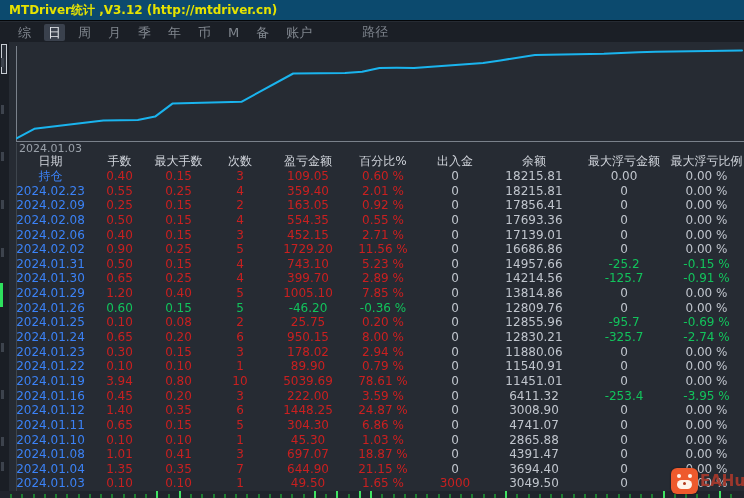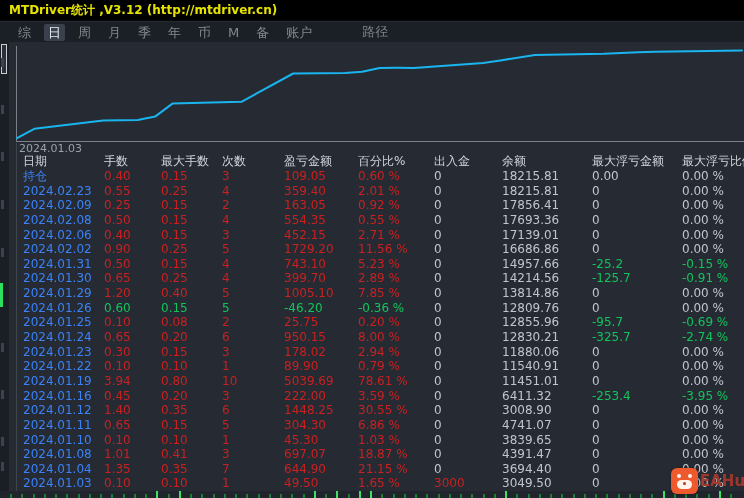--- a/index.html
+++ b/index.html
@@ -4,21 +4,21 @@
 <style>
   html,body{margin:0;padding:0;}
   body{
     width:744px;height:498px;overflow:hidden;position:relative;
     background:#262b33;font-family:"DejaVu Sans","Liberation Sans",sans-serif;
     -webkit-font-smoothing:none;
   }
   
   .titlebar{
     position:absolute;left:0;top:0;width:744px;height:21px;
-    background:#000000;border-bottom:1px solid #05070a;
+    background:#0c4a6e;border-bottom:1px solid #05070a;
     color:#e6e300;font-size:12px;font-weight:bold;line-height:21px;
     padding-left:9px;box-sizing:border-box;white-space:nowrap;
   }
   
   .menubar{
     position:absolute;left:0;top:22px;width:744px;height:20px;
     background:#1b1f26;display:flex;align-items:center;
     font-size:13px;color:#81878f;
   }
   .menubar .mitem{margin-left:9px;padding:0 4px;line-height:17px;cursor:default;}
@@ -30,22 +30,23 @@
   .leftstrip .thumb{position:absolute;left:1px;top:2px;width:6px;height:30px;border:1px solid #c8cdd4;background:#2a2f38;box-sizing:border-box;}
   .leftstrip .tick{position:absolute;left:1px;width:3px;height:9px;background:#3d434d;}
   .leftstrip .gmark{position:absolute;left:0px;width:3px;background:#2ee05e;}
   
   .chartwrap{position:absolute;left:16px;top:44px;width:728px;height:99px;}
   .xlabel{position:absolute;left:19px;top:142px;font-size:11px;color:#9aa1aa;}
   
   .trow{
     display:grid;
     grid-template-columns:81px 57px 61px 62px 74px 76px 68px 90px 90px 1fr;
-    padding-left:23px;height:14.65px;line-height:14.6px;font-size:12px;
+    padding-left:10px;height:14.65px;line-height:14.6px;font-size:12px;
     white-space:nowrap;
+    text-align:center;
   }
   .thead{position:absolute;left:0;top:154px;width:744px;height:15px;color:#d0d4db;}
   .thead .trow{height:15px;line-height:15px;}
   .tbody{position:absolute;left:0;top:169px;width:744px;}
   .trow.total{background:#07090c;}
   .c-date{color:#3b82f6;}
   .c-gray{color:#c0c5cd;}
   .c-red{color:#c92020;}
   .c-green{color:#12c35c;}
   .vline{position:absolute;left:16px;top:143px;width:1px;height:348px;background:rgba(120,128,140,.30);}
@@ -313,21 +314,21 @@
       <span class="c-gray">6411.32</span>
       <span class="c-green">-253.4</span>
       <span class="c-green">-3.95 %</span>
     </div>
     <div class="trow">
       <span class="c-date">2024.01.12</span>
       <span class="c-red">1.40</span>
       <span class="c-red">0.35</span>
       <span class="c-red">6</span>
       <span class="c-red">1448.25</span>
-      <span class="c-red">30.55 %</span>
+      <span class="c-red">24.87 %</span>
       <span class="c-gray">0</span>
       <span class="c-gray">3008.90</span>
       <span class="c-gray">0</span>
       <span class="c-gray">0.00 %</span>
     </div>
     <div class="trow">
       <span class="c-date">2024.01.11</span>
       <span class="c-red">0.65</span>
       <span class="c-red">0.15</span>
       <span class="c-red">5</span>
@@ -339,21 +340,21 @@
       <span class="c-gray">0.00 %</span>
     </div>
     <div class="trow">
       <span class="c-date">2024.01.10</span>
       <span class="c-red">0.10</span>
       <span class="c-red">0.10</span>
       <span class="c-red">1</span>
       <span class="c-red">45.30</span>
       <span class="c-red">1.03 %</span>
       <span class="c-gray">0</span>
-      <span class="c-gray">3839.65</span>
+      <span class="c-gray">2865.88</span>
       <span class="c-gray">0</span>
       <span class="c-gray">0.00 %</span>
     </div>
     <div class="trow">
       <span class="c-date">2024.01.08</span>
       <span class="c-red">1.01</span>
       <span class="c-red">0.41</span>
       <span class="c-red">3</span>
       <span class="c-red">697.07</span>
       <span class="c-red">18.87 %</span>

